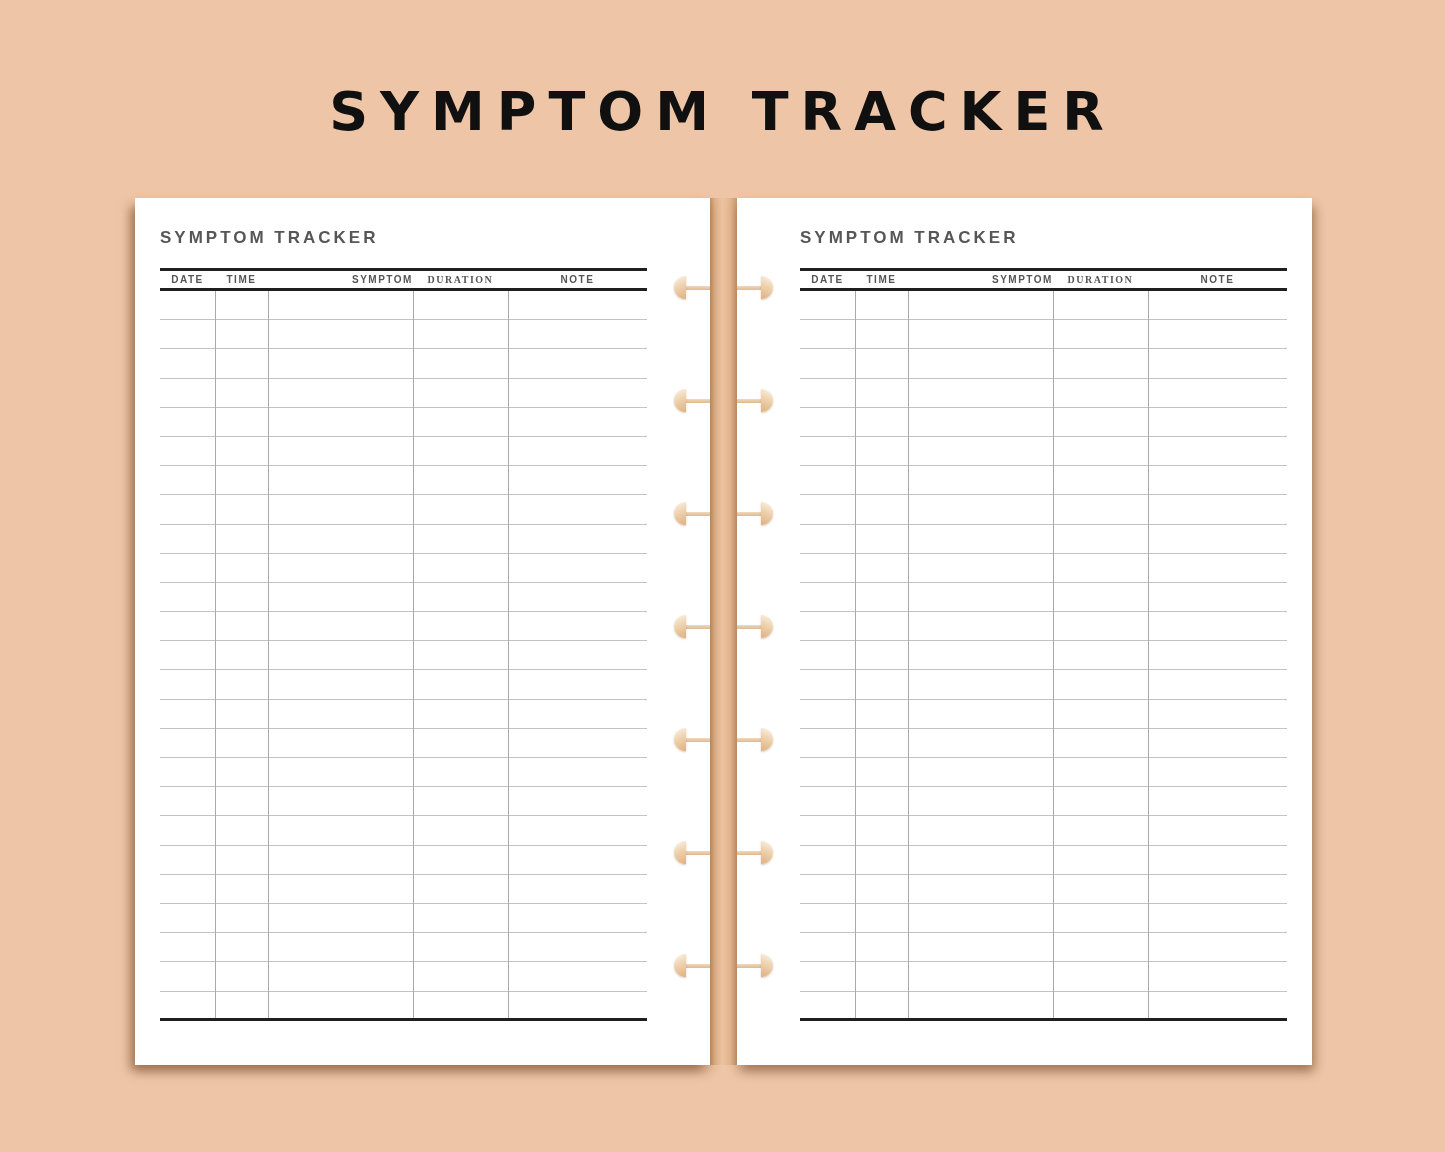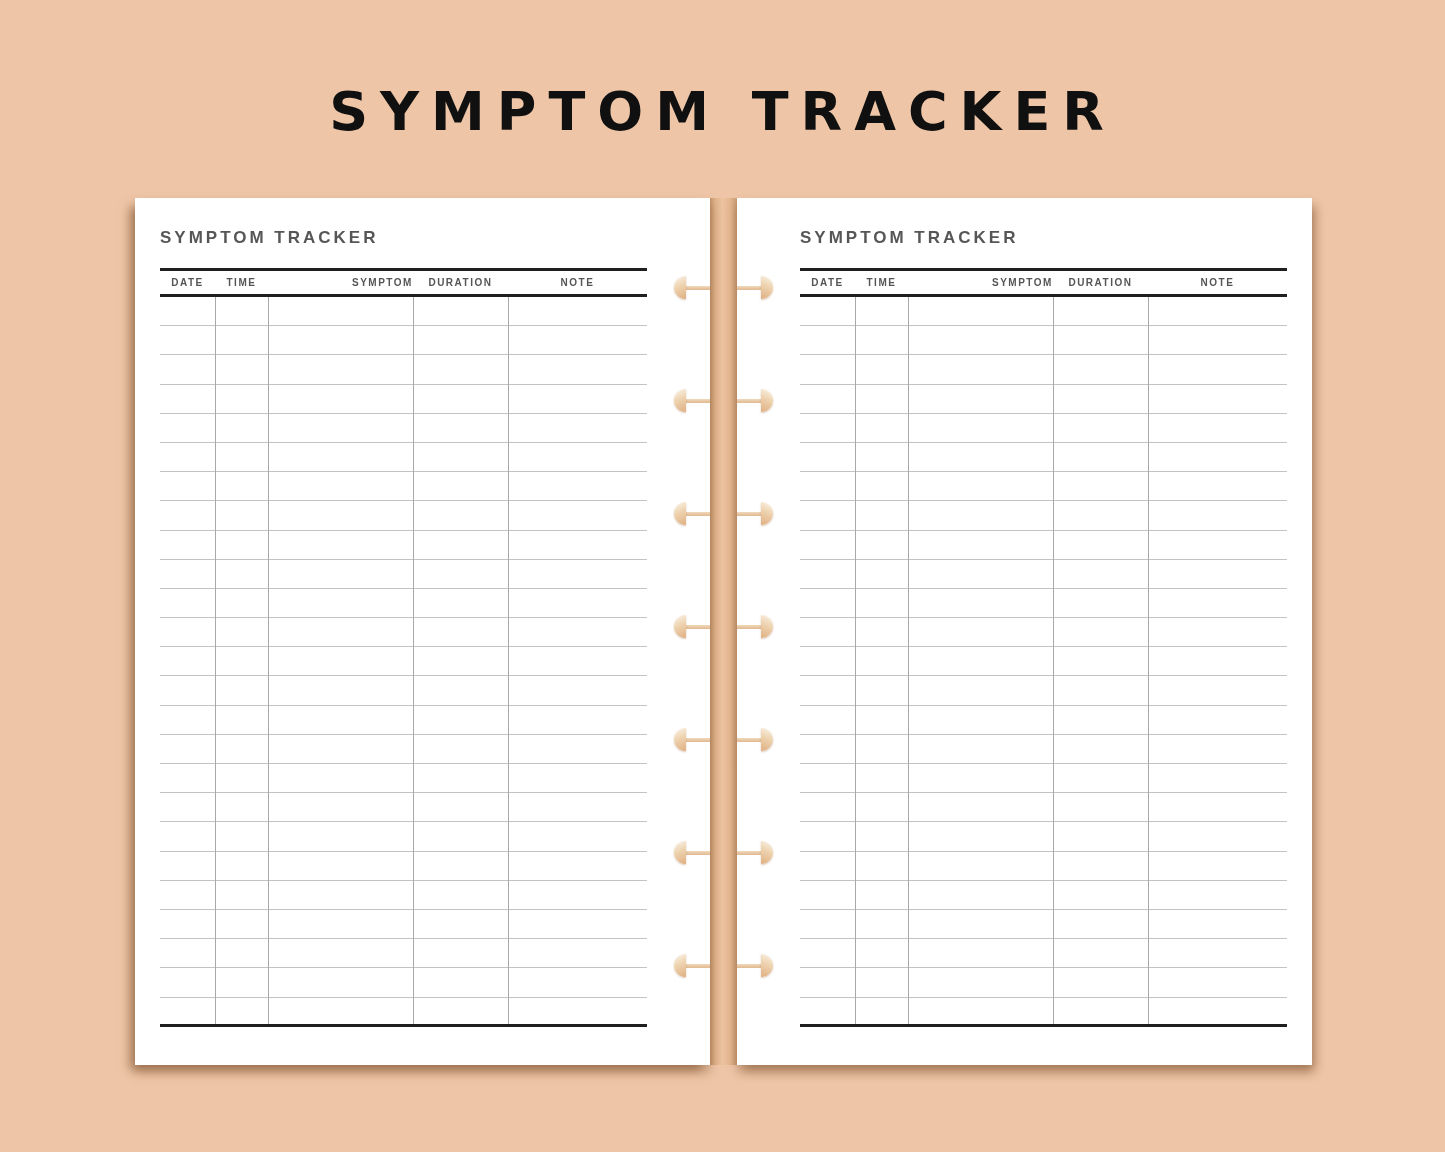--- a/index.html
+++ b/index.html
@@ -54,34 +54,34 @@
   .page.right .page-heading { left:63px; }
 
   .tracker-table {
     position:absolute; top:70px;
     width:487px;
   }
   .page.left  .tracker-table { left:25px; }
   .page.right .tracker-table { left:63px; }
 
   .thead {
-    height:29px;
+    height:23px;
     border-top:3px solid #1f1f1f;
     border-bottom:3px solid #1f1f1f;
     display:flex;
     align-items:center;
   }
   .th {
     font-size:10px; font-weight:bold;
     letter-spacing:1.5px;
     color:#555555;
     text-align:center;
   }
   .th.c0 { width:11.29%; } .th.c1 { width:10.88%; } .th.c2 { width:29.77%;text-align:right; }
-  .th.c3 { width:19.51%; } .th.c4 { width:28.55%; }
+  .th.c3 { width:19.51%;font-family:Liberation Serif, serif; } .th.c4 { width:28.55%; }
 
   .tbody {
     position:relative;
     height:730px;
     border-bottom:3px solid #1f1f1f;
   }
   .table-row {
     height:29.2px;
     border-bottom:1px solid #c3c3c3;
   }

